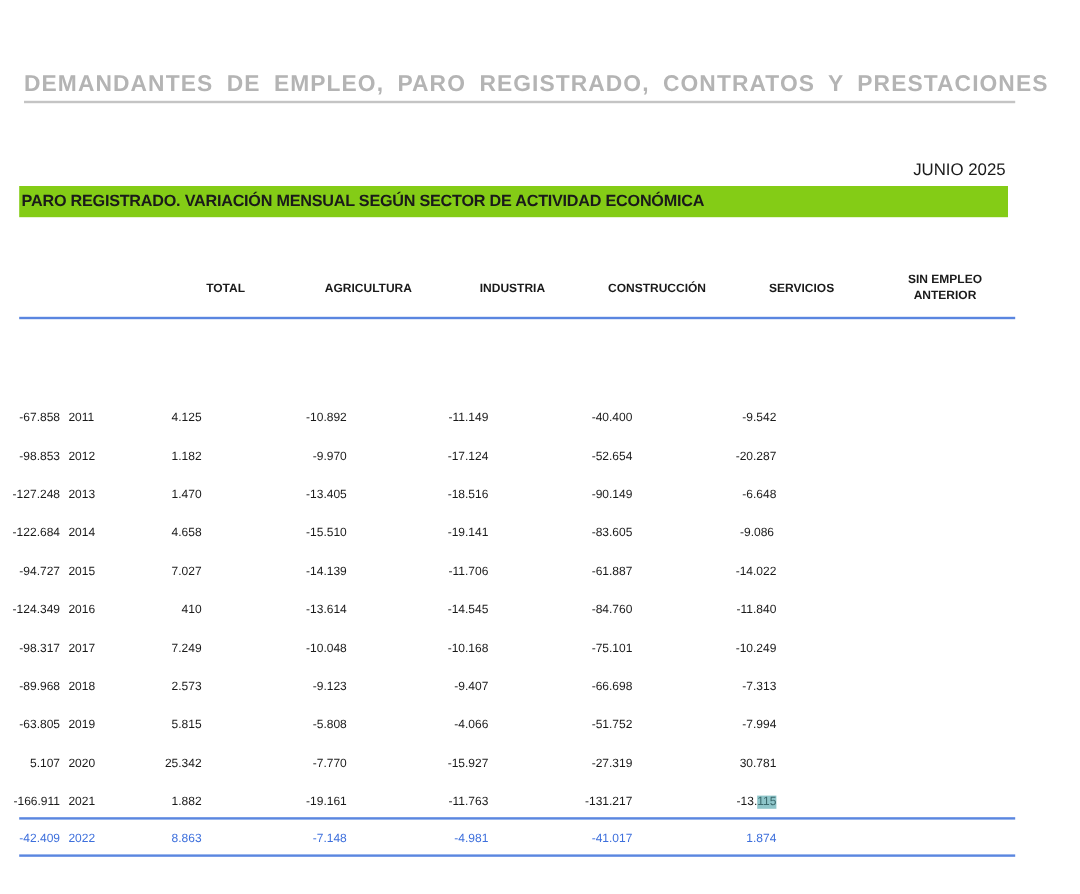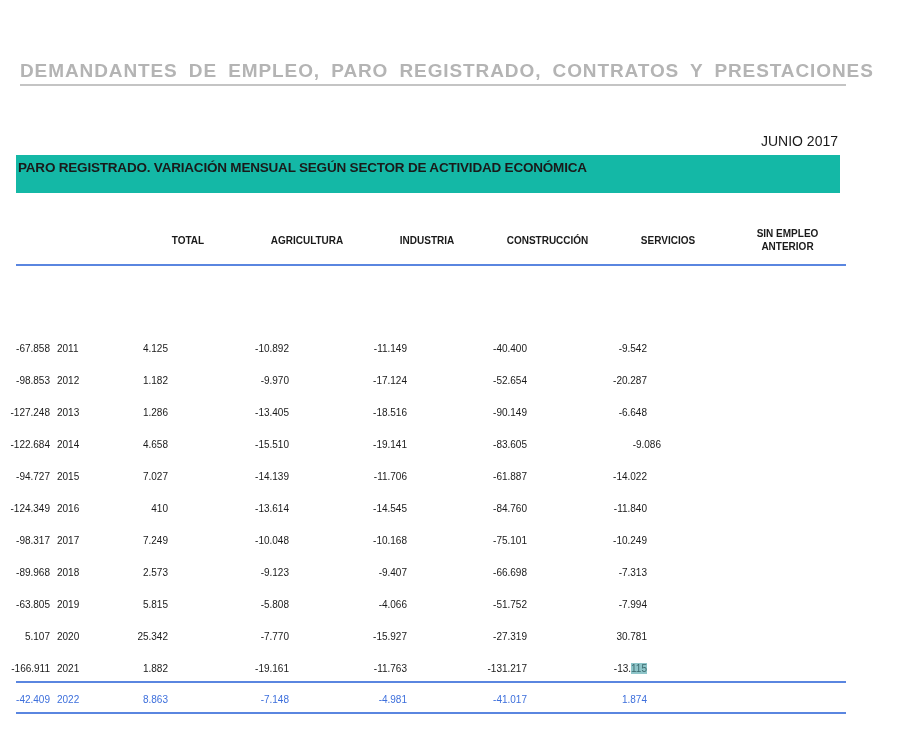--- a/index.html
+++ b/index.html
@@ -1,35 +1,35 @@
 <!DOCTYPE html>
 <html><head>
   <meta charset="utf-8">
   <style>
     html, body { margin: 0; padding: 0; background: #ffffff; }
     body { width: 900px; height: 745px; position: relative; overflow: hidden; font-family: "Liberation Sans", sans-serif; color: #1a1a1a; }
     .main-title { position: absolute; left: 20px; top: 60px; width: 826px; font-size: 19px; font-weight: bold; color: #b4b4b4; letter-spacing: 0.9px; word-spacing: 5px; white-space: nowrap; border-bottom: 2px solid #c4c4c4; padding-bottom: 2px; line-height: 22px; }
     .period { position: absolute; right: 62px; top: 133px; font-size: 14px; color: #1a1a1a; }
-    .subtitle-bar { position: absolute; left: 16px; top: 155px; width: 824px; height: 38px; background: #14b8a6; }
+    .subtitle-bar { position: absolute; left: 16px; top: 155px; width: 824px; height: 26px; background: #84cc16; }
     .subtitle { position: absolute; left: 2px; top: 5px; font-size: 13.5px; font-weight: bold; color: #1a1a1a; white-space: nowrap; letter-spacing: -0.2px; }
     .header-row { position: absolute; left: 0; top: 220px; width: 900px; height: 40px; }
     .hcell { position: absolute; top: 0; height: 40px; display: flex; align-items: center; justify-content: center; text-align: center; font-size: 10px; font-weight: bold; color: #1a1a1a; line-height: 13px; }
     .header-line { position: absolute; left: 16px; top: 264px; width: 830px; height: 2px; background: #5a86e0; }
     .row { position: absolute; left: 0; width: 736px; height: 20px; font-size: 10px; }
     .row .year { position: absolute; left: 57px; top: 3px; }
     .row .val { position: absolute; top: 3px; text-align: right; }
     .row.highlight { color: #3d6fdc; }
     .sep-line { position: absolute; left: 16px; width: 830px; height: 2px; background: #5a86e0; }
     .sel { background: #8ec5c9; color: #3b6a6e; }
   </style>
 </head>
 <body>
 
 <div class="main-title">DEMANDANTES DE EMPLEO, PARO REGISTRADO, CONTRATOS Y PRESTACIONES</div>
-<div class="period">JUNIO 2017</div>
+<div class="period">JUNIO 2025</div>
 <div class="subtitle-bar">
   <span class="subtitle">PARO REGISTRADO. VARIACIÓN MENSUAL SEGÚN SECTOR DE ACTIVIDAD ECONÓMICA</span>
 </div>
 
 <div class="header-row">
   <div class="hcell" style="left:148px;width:80px;">TOTAL</div>
   <div class="hcell" style="left:257px;width:100px;">AGRICULTURA</div>
   <div class="hcell" style="left:382px;width:90px;">INDUSTRIA</div>
   <div class="hcell" style="left:495px;width:105px;">CONSTRUCCIÓN</div>
   <div class="hcell" style="left:623px;width:90px;">SERVICIOS</div>
@@ -54,34 +54,34 @@
   <span class="val" style="right:686px;">-98.853</span>
   <span class="val" style="right:568px;">1.182</span>
   <span class="val" style="right:447px;">-9.970</span>
   <span class="val" style="right:329px;">-17.124</span>
   <span class="val" style="right:209px;">-52.654</span>
   <span class="val" style="right:89px;">-20.287</span>
 </div>
 <div class="row" style="top:404px;">
   <span class="year">2013</span>
   <span class="val" style="right:686px;">-127.248</span>
-  <span class="val" style="right:568px;">1.286</span>
+  <span class="val" style="right:568px;">1.470</span>
   <span class="val" style="right:447px;">-13.405</span>
   <span class="val" style="right:329px;">-18.516</span>
   <span class="val" style="right:209px;">-90.149</span>
   <span class="val" style="right:89px;">-6.648</span>
 </div>
 <div class="row" style="top:436px;">
   <span class="year">2014</span>
   <span class="val" style="right:686px;">-122.684</span>
   <span class="val" style="right:568px;">4.658</span>
   <span class="val" style="right:447px;">-15.510</span>
   <span class="val" style="right:329px;">-19.141</span>
   <span class="val" style="right:209px;">-83.605</span>
-  <span class="val" style="right:75px;text-align:right;">-9.086</span>
+  <span class="val" style="right:91px;text-align:right;">-9.086</span>
 </div>
 <div class="row" style="top:468px;">
   <span class="year">2015</span>
   <span class="val" style="right:686px;">-94.727</span>
   <span class="val" style="right:568px;">7.027</span>
   <span class="val" style="right:447px;">-14.139</span>
   <span class="val" style="right:329px;">-11.706</span>
   <span class="val" style="right:209px;">-61.887</span>
   <span class="val" style="right:89px;">-14.022</span>
 </div>

